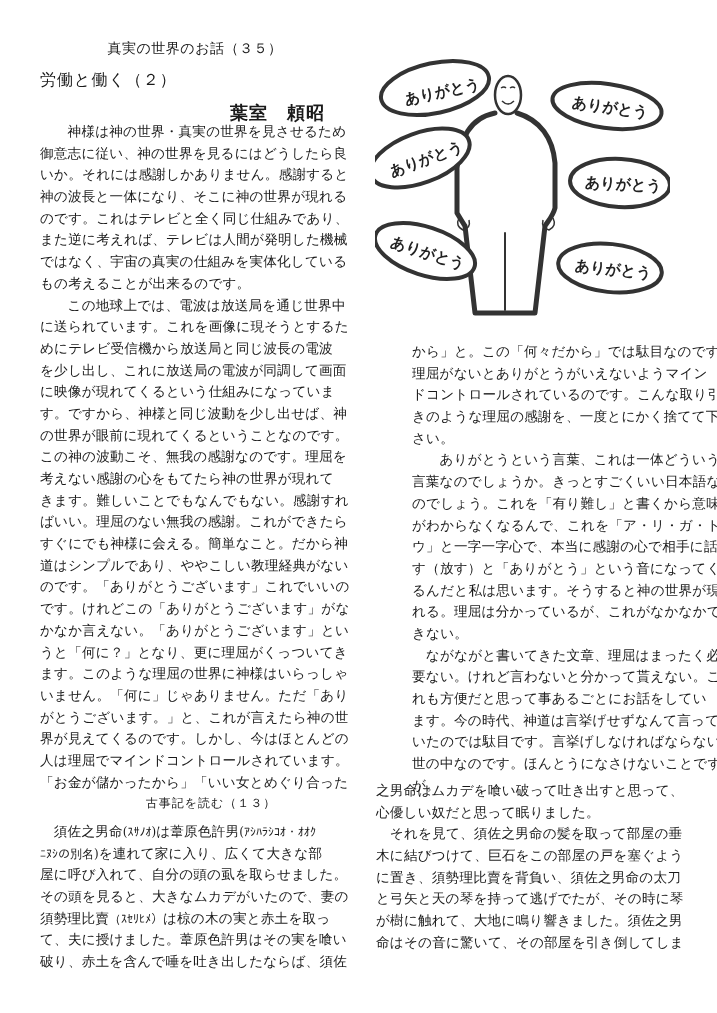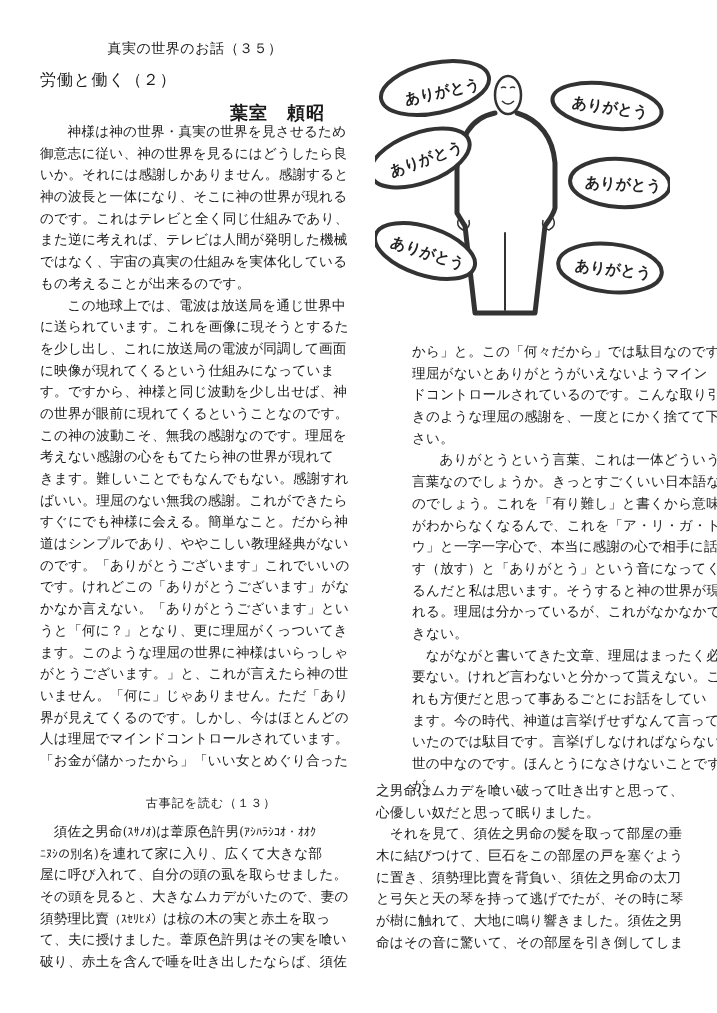--- a/index.html
+++ b/index.html
@@ -54,37 +54,38 @@
     <span class="line">　　神様は神の世界・真実の世界を見させるため</span>
     <span class="line">御意志に従い、神の世界を見るにはどうしたら良</span>
     <span class="line">いか。それには感謝しかありません。感謝すると</span>
     <span class="line">神の波長と一体になり、そこに神の世界が現れる</span>
     <span class="line">のです。これはテレビと全く同じ仕組みであり、</span>
     <span class="line">また逆に考えれば、テレビは人間が発明した機械</span>
     <span class="line">ではなく、宇宙の真実の仕組みを実体化している</span>
     <span class="line">もの考えることが出来るのです。</span>
     <span class="line">　　この地球上では、電波は放送局を通じ世界中</span>
     <span class="line">に送られています。これを画像に現そうとするた</span>
+    <span class="line">めにテレビ受信機から放送局と同じ波長の電波</span>
     <span class="line">を少し出し、これに放送局の電波が同調して画面</span>
     <span class="line">に映像が現れてくるという仕組みになっていま</span>
     <span class="line">す。ですから、神様と同じ波動を少し出せば、神</span>
     <span class="line">の世界が眼前に現れてくるということなのです。</span>
     <span class="line">この神の波動こそ、無我の感謝なのです。理屈を</span>
     <span class="line">考えない感謝の心をもてたら神の世界が現れて</span>
     <span class="line">きます。難しいことでもなんでもない。感謝すれ</span>
     <span class="line">ばいい。理屈のない無我の感謝。これができたら</span>
     <span class="line">すぐにでも神様に会える。簡単なこと。だから神</span>
     <span class="line">道はシンプルであり、ややこしい教理経典がない</span>
     <span class="line">のです。「ありがとうございます」これでいいの</span>
     <span class="line">です。けれどこの「ありがとうございます」がな</span>
     <span class="line">かなか言えない。「ありがとうございます」とい</span>
     <span class="line">うと「何に？」となり、更に理屈がくっついてき</span>
     <span class="line">ます。このような理屈の世界に神様はいらっしゃ</span>
+    <span class="line">いません。「何に」じゃありません。ただ「あり</span>
     <span class="line">がとうございます。」と、これが言えたら神の世</span>
-    <span class="line">いません。「何に」じゃありません。ただ「あり</span>
     <span class="line">界が見えてくるのです。しかし、今はほとんどの</span>
     <span class="line">人は理屈でマインドコントロールされています。</span>
     <span class="line">「お金が儲かったから」「いい女とめぐり合った</span>
   </div>
 
   <div class="illustration">
     <svg width="295" height="275" viewBox="0 0 295 275" xmlns="http://www.w3.org/2000/svg">
       <g fill="none" stroke="#333" stroke-width="4" stroke-linecap="round" stroke-linejoin="round">
 
         <path d="M120 55 C 95 60, 85 80, 82 110 L 82 155 C 85 160, 88 165, 90 168 L 100 255 L 160 255 L 170 168 C 173 163, 178 158, 180 150 L 180 105 C 178 80, 165 62, 142 55" stroke-width="5"></path>

